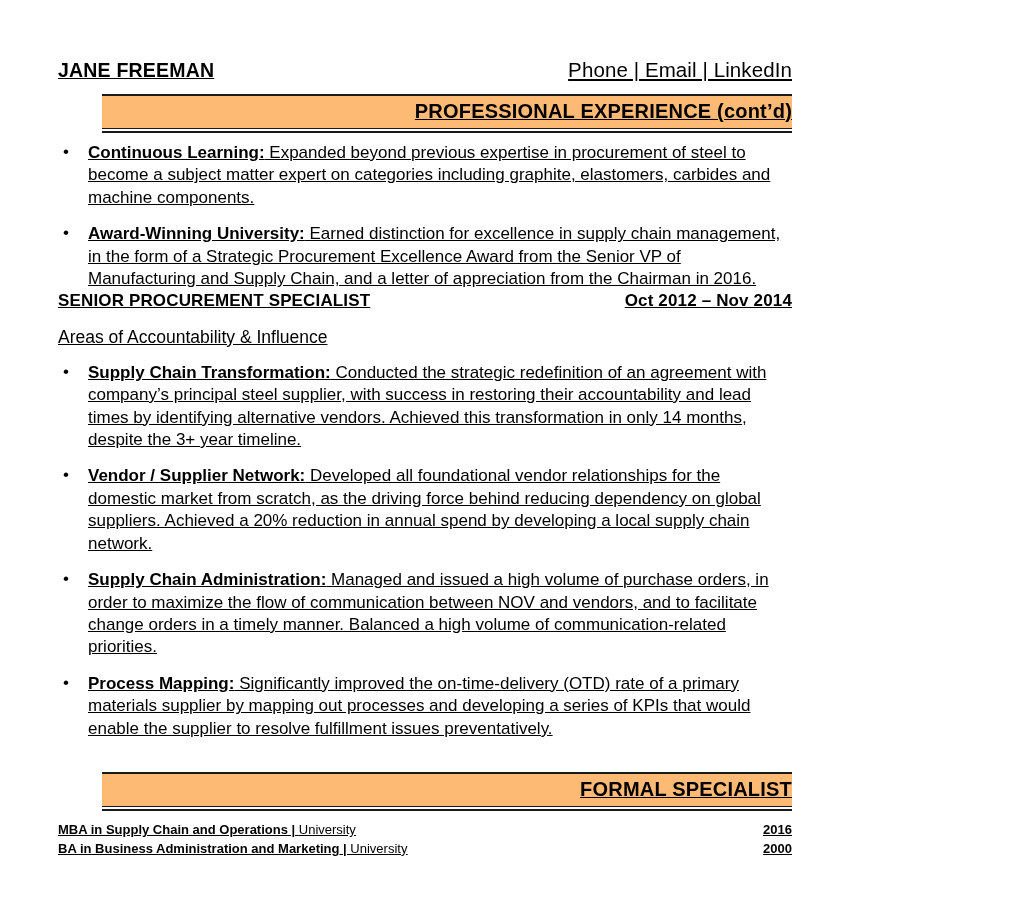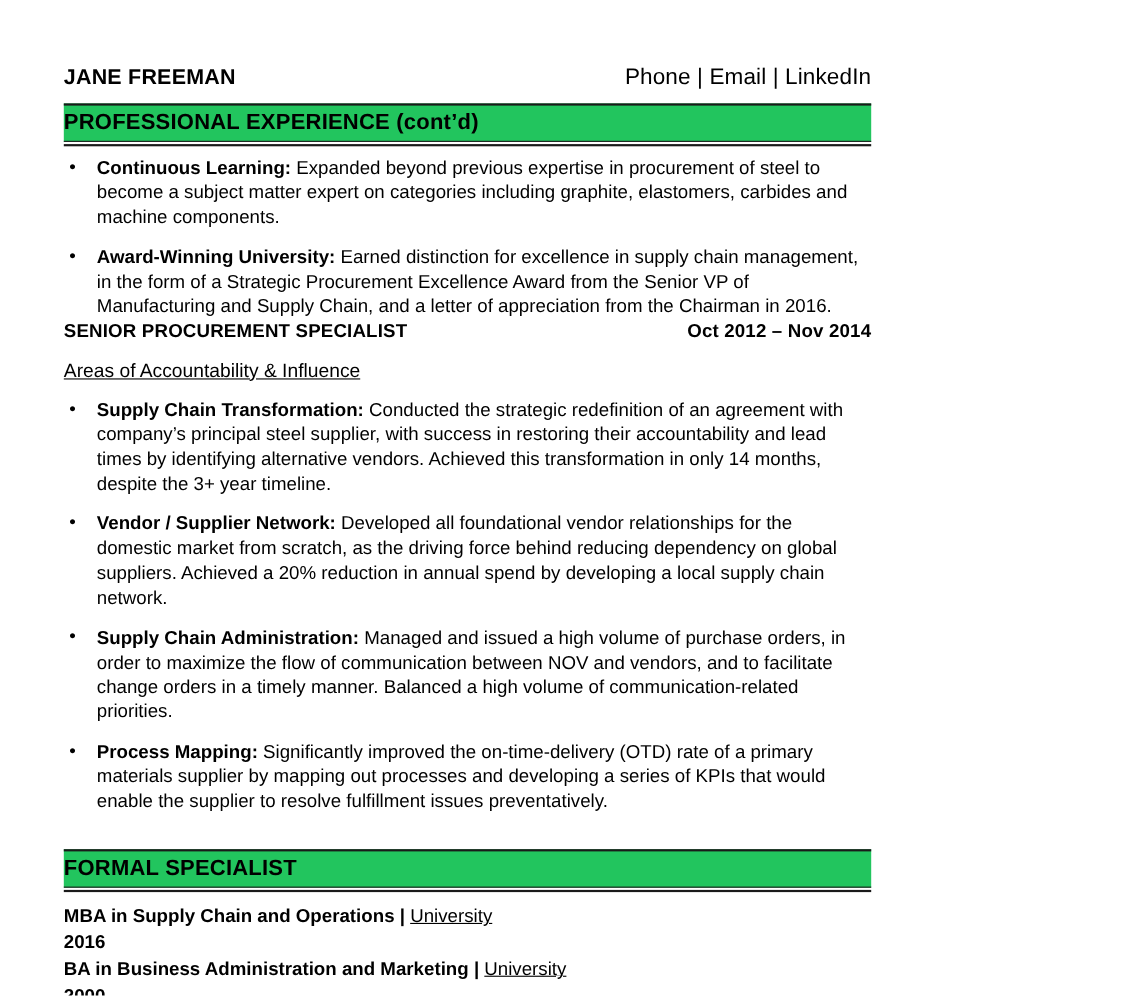--- a/index.html
+++ b/index.html
@@ -13,20 +13,21 @@
     font-family: "Liberation Sans", sans-serif;
     color: #000000;
     overflow: hidden;
   }
   .page {
     position: relative;
     width: 850px;
     height: 905px;
     box-sizing: border-box;
     padding: 0 58px;
+    text-decoration: underline;
   }
 
   
   .header-row {
     display: flex;
     align-items: baseline;
     justify-content: space-between;
     padding-top: 58px;
   }
   .cand-name {
@@ -36,26 +37,27 @@
   }
   .contact-line {
     font-size: 20.5px;
     font-weight: normal;
     letter-spacing: 0.1px;
   }
 
   
   .section-banner {
     margin-top: 12px;
-    background: #22c55e;
+    background: #fdba74;
     border-top: 2px solid #1a1a1a;
     border-bottom: 1.5px solid #1a1a1a;
-    text-align: left;
+    text-align: right;
     padding: 4px 0 5px 0;
     position: relative;
+    margin-left: 44px;
   }
   .section-banner::after {
     content: "";
     position: absolute;
     left: 0;
     right: 0;
     bottom: -4.5px;
     height: 1.5px;
     background: #1a1a1a;
   }
@@ -134,23 +136,22 @@
   .edu-banner {
     margin-top: 32px;
   }
   .edu-list {
     margin-top: 14px;
   }
   .edu-row {
     display: flex;
     align-items: baseline;
     justify-content: space-between;
-    font-size: 17px;
+    font-size: 13px;
     line-height: 1.42;
-    flex-direction: column;
   }
   .edu-degree {
     font-weight: bold;
   }
   .edu-sep {
     font-weight: bold;
   }
   .edu-school {
     font-weight: normal;
     text-decoration: underline;

